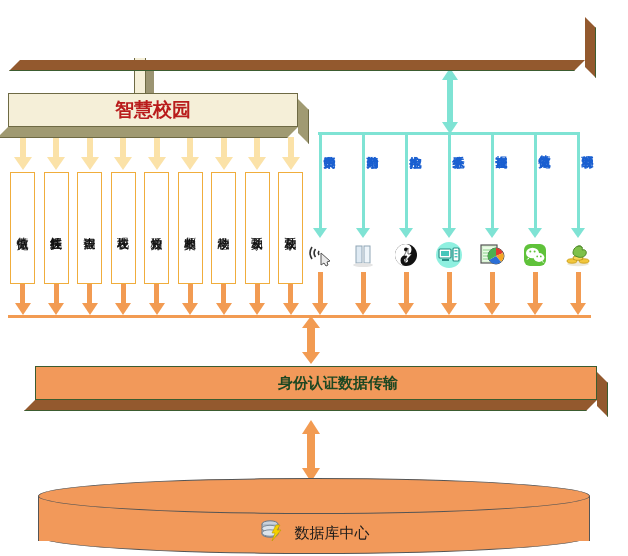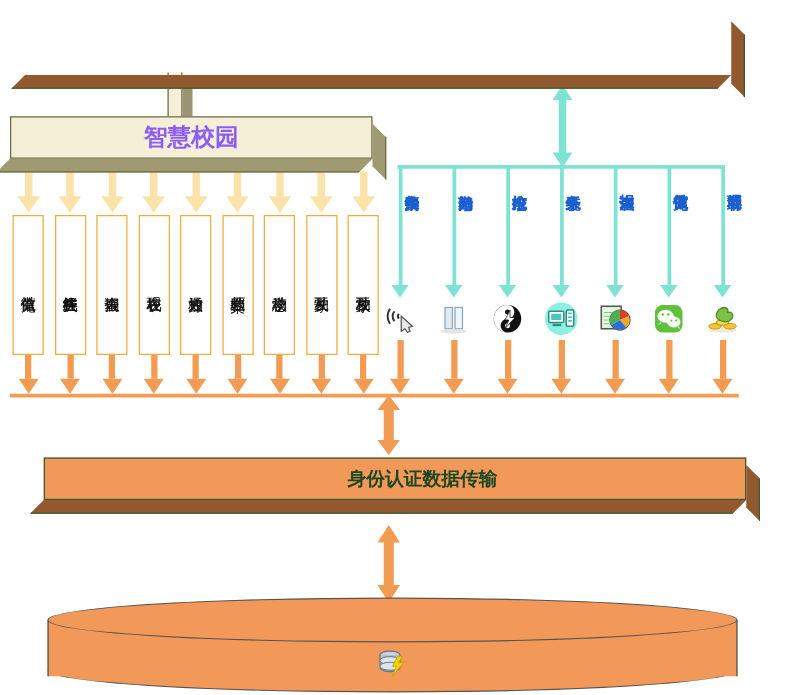--- a/index.html
+++ b/index.html
@@ -45,21 +45,21 @@
   .campus-bar{
     left:8px;top:93px;width:290px;height:34px;
     background:#f5efd8;
     border:1px solid #6e6a44;
     box-sizing:border-box;
     display:flex;align-items:center;justify-content:center;
     z-index:6;
   }
   .campus-bar .txt{
     font-family:Liberation Sans, sans-serif;
-    font-size:19px;font-weight:bold;color:#8b5cf6;
+    font-size:19px;font-weight:bold;color:#b91c1c;
     white-space:nowrap;
   }
   .campus-side{
     left:298px;top:99px;width:10px;height:34px;
     background:#a09a72;
     border-right:1px solid #6e6a44;
     transform:skewY(45deg);transform-origin:top left;
     z-index:5;
   }
   .campus-bottom{
@@ -432,16 +432,17 @@
     <div class="db-label">
       <span>
         <svg width="26" height="26" viewBox="0 0 26 26">
           <ellipse cx="11" cy="6" rx="8" ry="3.2" fill="#c9d2dc" stroke="#6a7785" stroke-width="1"></ellipse>
           <path d="M3 6 v10 a8 3.2 0 0 0 16 0 V6" fill="#b4bfcb" stroke="#6a7785" stroke-width="1"></path>
           <ellipse cx="11" cy="10.5" rx="8" ry="3.2" fill="#dde4eb" stroke="#6a7785" stroke-width="0.8"></ellipse>
           <ellipse cx="11" cy="15" rx="8" ry="3.2" fill="#dde4eb" stroke="#6a7785" stroke-width="0.8"></ellipse>
           <polygon points="17,7 13,15 16,15 13,23 22,12 18,12 21,7" fill="#f5d000" stroke="#b59b00" stroke-width="0.6"></polygon>
         </svg>
       </span>
+      <span class="txt">数据库中心</span>
     </div>
   </div>
 
 </div>
 
 </body></html>

